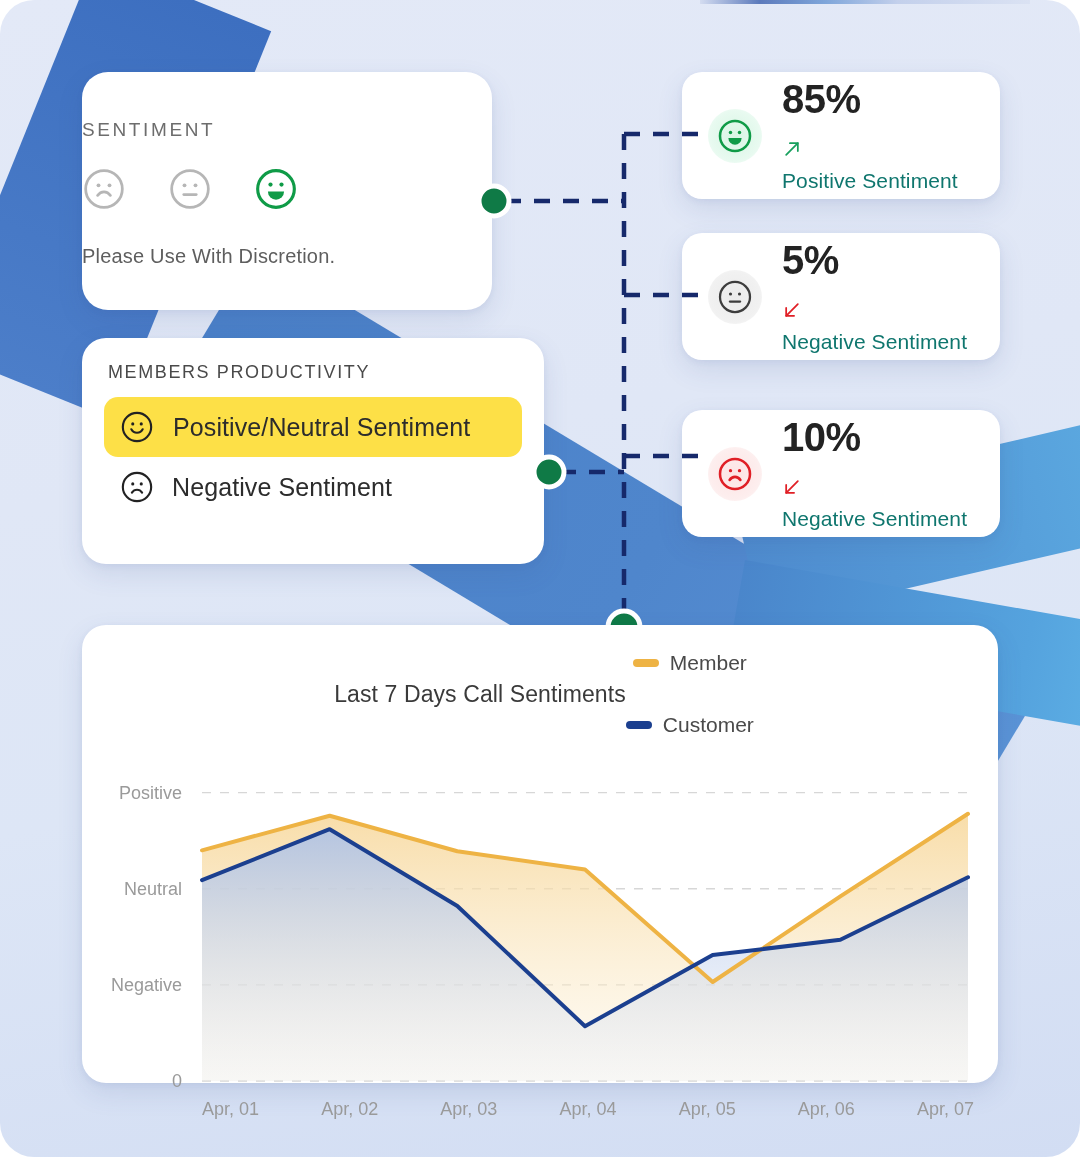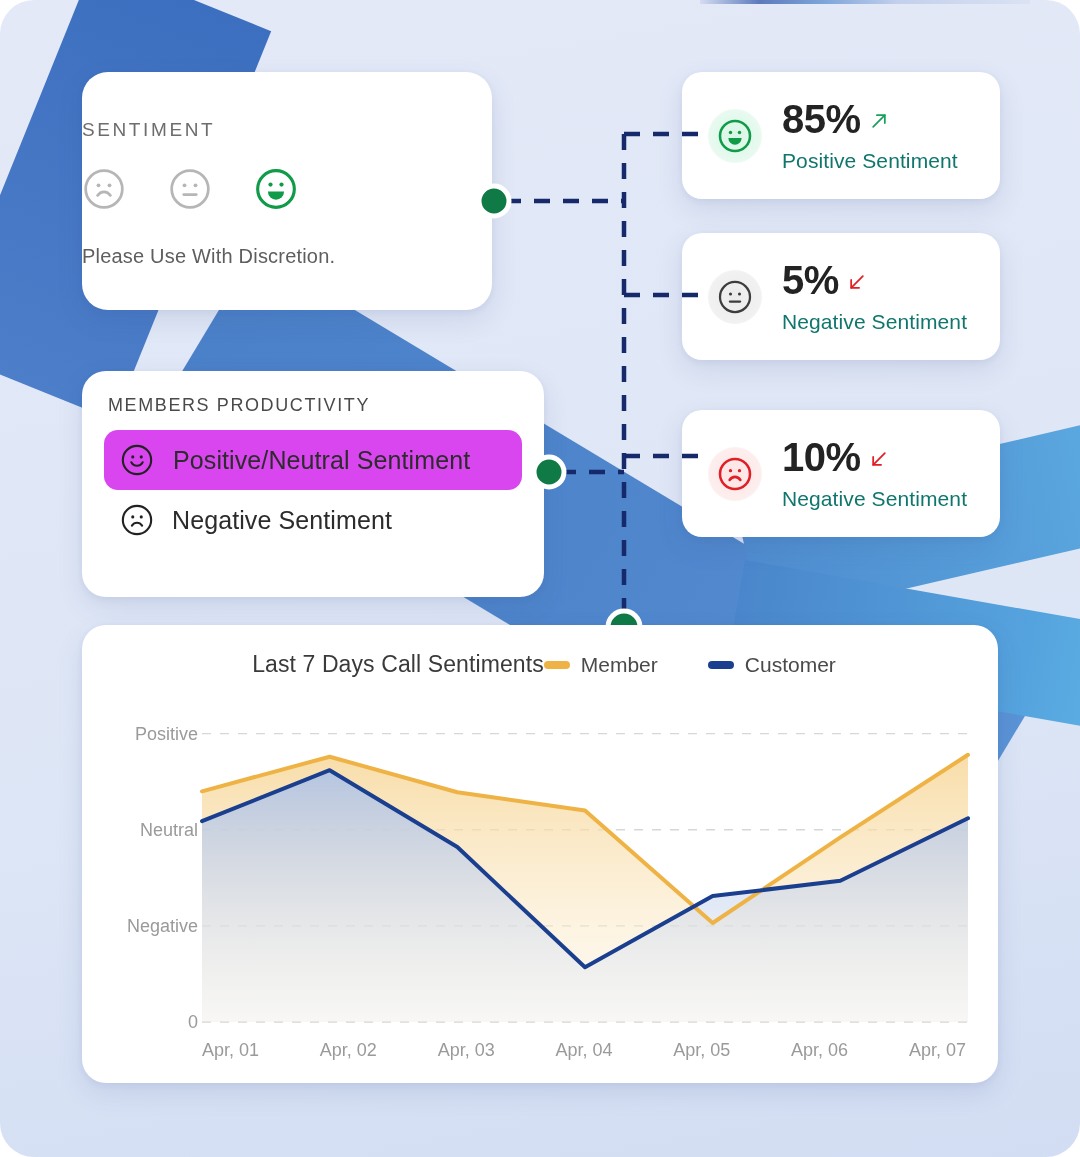--- a/index.html
+++ b/index.html
@@ -89,33 +89,33 @@
   .face { width: 44px; height: 44px; }
   #sentiment-card .note {
     margin-top: 32px;
     text-align: center;
     font-size: 20px; line-height: 1.35;
     color: #5e5e5e; letter-spacing: .2px;
   }
 
   
   #members-card {
-    left: 82px; top: 371px; width: 462px; height: 226px;
+    left: 82px; top: 338px; width: 462px; height: 226px;
     border-radius: 24px;
     padding: 24px 22px;
   }
   #members-card .title {
     font-size: 18px; letter-spacing: 1.6px;
     color: #4a4a4a; margin-left: 4px; margin-bottom: 14px;
   }
   .prod-row {
     display: flex; align-items: center; gap: 18px;
     padding: 13px 16px; border-radius: 14px;
   }
-  .prod-row.selected { background: #d946ef; gap: 19px; }
+  .prod-row.selected { background: #fde047; gap: 19px; }
   .prod-row .label { font-size: 25px; color: #2c2c2c; letter-spacing: .1px; }
   .prod-icon { width: 34px; height: 34px; flex: none; }
 
   
   .stat-card {
     width: 318px; height: 127px;
     border-radius: 20px;
     display: flex; align-items: center; gap: 20px;
     padding-left: 26px;
   }
@@ -127,21 +127,21 @@
     width: 54px; height: 54px; border-radius: 50%;
     display: flex; align-items: center; justify-content: center;
     flex: none;
   }
   .stat-badge.pos { background: radial-gradient(circle, #d8f5e4 0%, #e8faf0 65%, #ffffff 100%); }
   .stat-badge.neu { background: radial-gradient(circle, #ebebeb 0%, #f1f1f1 65%, #ffffff 100%); }
   .stat-badge.neg { background: radial-gradient(circle, #fde4e4 0%, #fdeeee 65%, #ffffff 100%); }
   .stat-badge svg { width: 36px; height: 36px; }
 
   .stat-text { display: flex; flex-direction: column; }
-  .stat-value-row { display: flex; align-items: flex-start; gap: 8px; }
+  .stat-value-row { display: flex; align-items: flex-start; gap: 8px; flex-direction: column; }
   .stat-value {
     font-size: 40px; font-weight: 600; color: #232323;
     line-height: 1; letter-spacing: -.5px;
   }
   .trend { width: 20px; height: 20px; margin-top: 12px; }
   .stat-label {
     margin-top: 10px;
     font-size: 21px; color: #0f766e; letter-spacing: .1px;
   }
 
@@ -152,35 +152,35 @@
   #chart-card {
     left: 82px; top: 625px; width: 916px; height: 458px;
     border-radius: 24px;
     padding: 26px 24px 8px 24px;
   }
   .chart-head {
     display: flex; align-items: center; justify-content: center;
     padding: 0 6px 0 14px;
   }
   .chart-title { font-size: 23px; color: #3a3a3a; letter-spacing: .1px; }
-  .legend { display: flex; gap: 50px; align-items: center; }
+  .legend { display: flex; gap: 38px; align-items: center; flex-direction: column; }
   .legend-item { display: flex; align-items: center; gap: 11px; }
   .legend-swatch { width: 26px; height: 8px; border-radius: 4px; }
   .legend-label { font-size: 21px; color: #4a4a4a; }
 
   #chart-plot { position: relative; margin-top: 14px; width: 100%; height: 390px; }
   #chart-svg { position: absolute; left: 0; top: 0; width: 868px; height: 390px; }
 
   .axis-y-label {
-    position: absolute; right: 0; transform: translateY(-50%);
+    position: absolute; right: 16px; transform: translateY(-50%);
     font-size: 18px; color: #9a9a9a; white-space: nowrap; margin-left: 38px;
   }
   .ylabels { position: absolute; left: 0; top: 0; width: 92px; height: 330px; }
   .xlabels {
-    position: absolute; left: 96px; right: 8px; top: 348px;
+    position: absolute; left: 96px; right: 0; top: 348px;
     display: flex; justify-content: space-between; text-align: center;
   }
   .xlabel { font-size: 18px; color: #9a9a9a; }
 </style>
 </head>
 <body>
 
 <div id="stage">
   <div class="panel">
     <div class="ribbon ribbon-a"></div>

